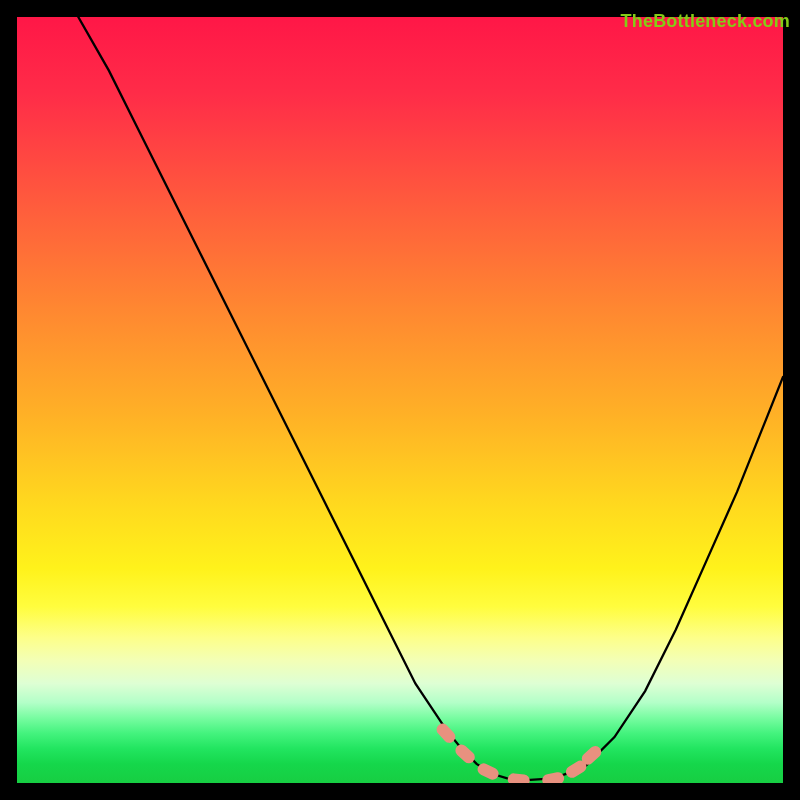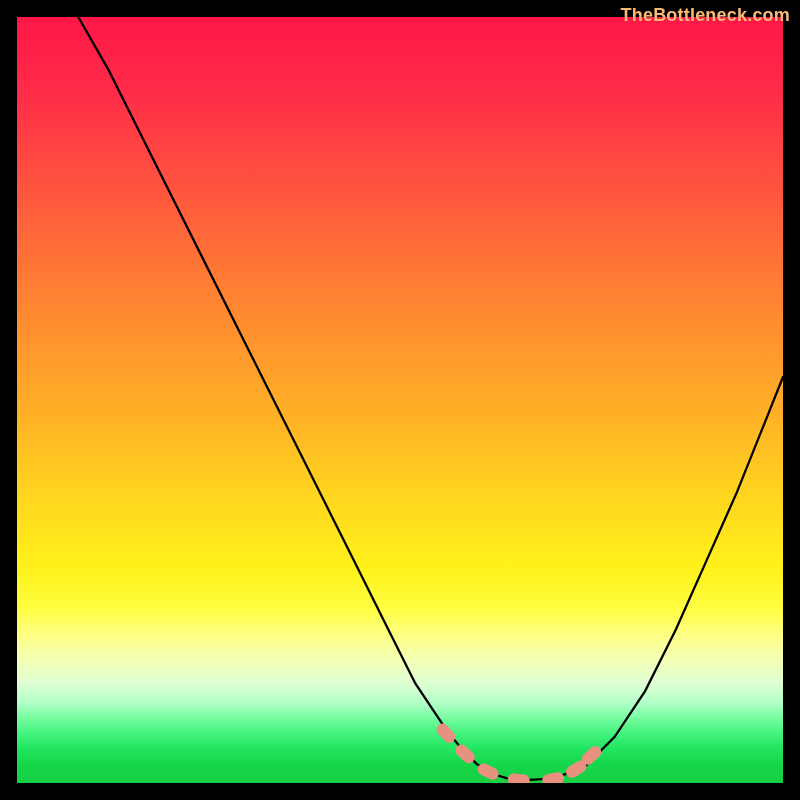--- a/index.html
+++ b/index.html
@@ -39,26 +39,26 @@
       #15d74b 97.5%,
       #17ce42 100%
     );
   }
   .curve-svg {
     position: absolute;
     left: 0; top: 0; width: 100%; height: 100%;
   }
   .attribution {
     position: absolute;
-    top: 5px;
+    top: 11px;
     right: 10px;
     font-family: Arial, Helvetica, sans-serif;
     font-size: 18px;
     font-weight: 600;
-    color: #fdba74;
+    color: #84cc16;
     letter-spacing: 0.2px;
   }
 </style>
 </head>
 <body>
 
 <div class="plot-wrap">
   <div class="plot-bg"></div>
   <svg class="curve-svg" viewBox="0 0 766 766" preserveAspectRatio="none">
     <g id="curve-group">

